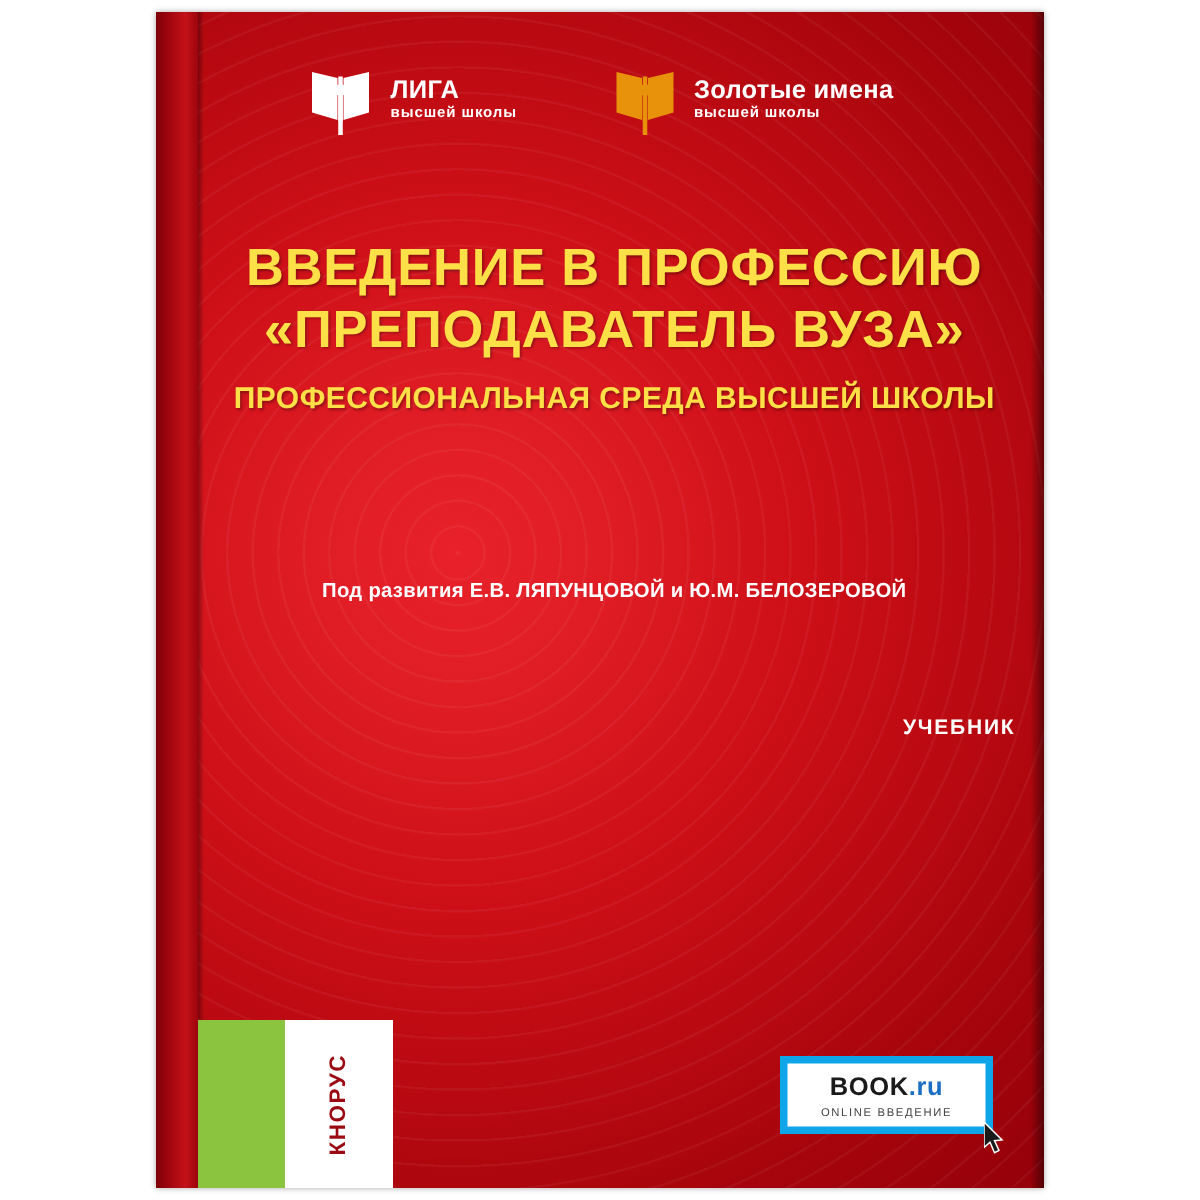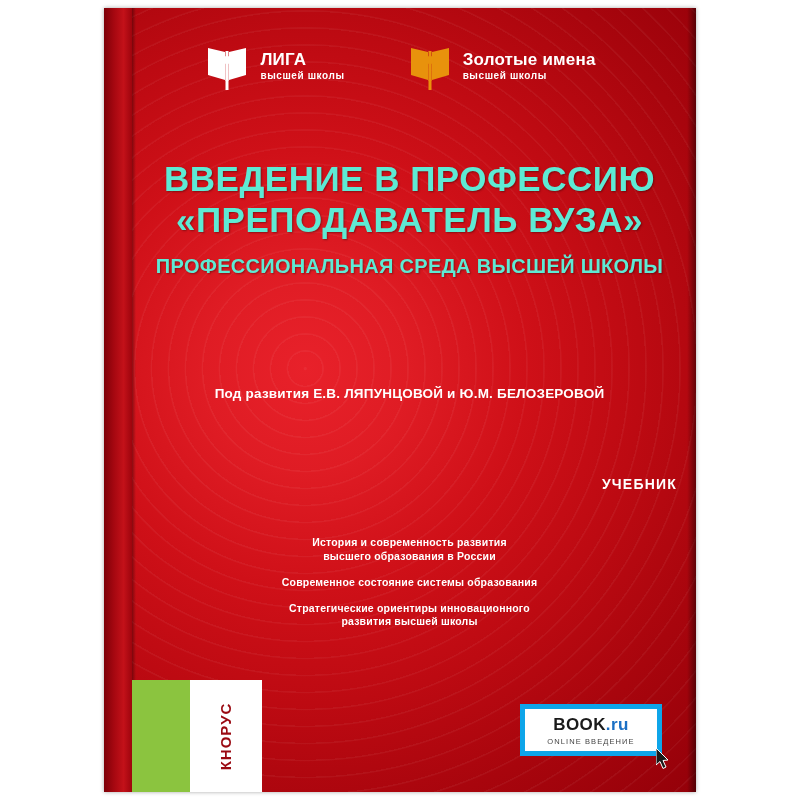--- a/index.html
+++ b/index.html
@@ -129,21 +129,21 @@
     white-space: nowrap;
   }
 
   
   .title-wrap {
     position: absolute;
     left: 28px;
     right: 9px;
     top: 150px;
     text-align: center;
-    color: #5eead4;
+    color: #fde047;
   }
   .title-line {
     font-weight: bold;
     letter-spacing: 0.5px;
     text-shadow: 1px 1px 2px rgba(0,0,0,0.35);
   }
   .title-1 { font-size: 35px; line-height: 1.18; }
   .title-2 { font-size: 35px; line-height: 1.18; }
   .title-3 { font-size: 20px; line-height: 1.35; margin-top: 12px; letter-spacing: 0.3px; }
 
@@ -303,27 +303,20 @@
     <div class="title-wrap">
       <div class="title-line title-1">ВВЕДЕНИЕ В ПРОФЕССИЮ</div>
       <div class="title-line title-2">«ПРЕПОДАВАТЕЛЬ ВУЗА»</div>
       <div class="title-line title-3">ПРОФЕССИОНАЛЬНАЯ СРЕДА ВЫСШЕЙ ШКОЛЫ</div>
     </div>
 
     <div class="editors">Под развития Е.В. ЛЯПУНЦОВОЙ и Ю.М. БЕЛОЗЕРОВОЙ</div>
 
     <div class="kind">УЧЕБНИК</div>
 
-    <div class="bullets">
-      <div class="bullet" style="white-space:pre-line">История и современность развития
-высшего образования в России</div>
-      <div class="bullet" style="white-space:pre-line">Современное состояние системы образования</div>
-      <div class="bullet" style="white-space:pre-line">Стратегические ориентиры инновационного
-развития высшей школы</div>
-    </div>
 
     <div class="pub"></div>
     <div class="pub-band">
       <div class="pub-name">КНОРУС</div>
     </div>
 
     <div class="badge">
       <div class="badge-main"><span>BOOK</span><span class="ru">.ru</span></div>
       <div class="badge-sub">ONLINE ВВЕДЕНИЕ</div>
     </div>

